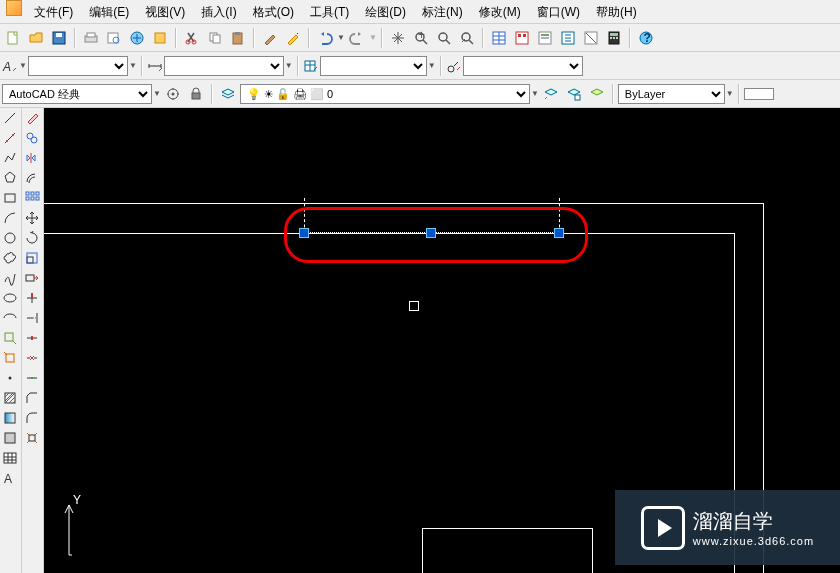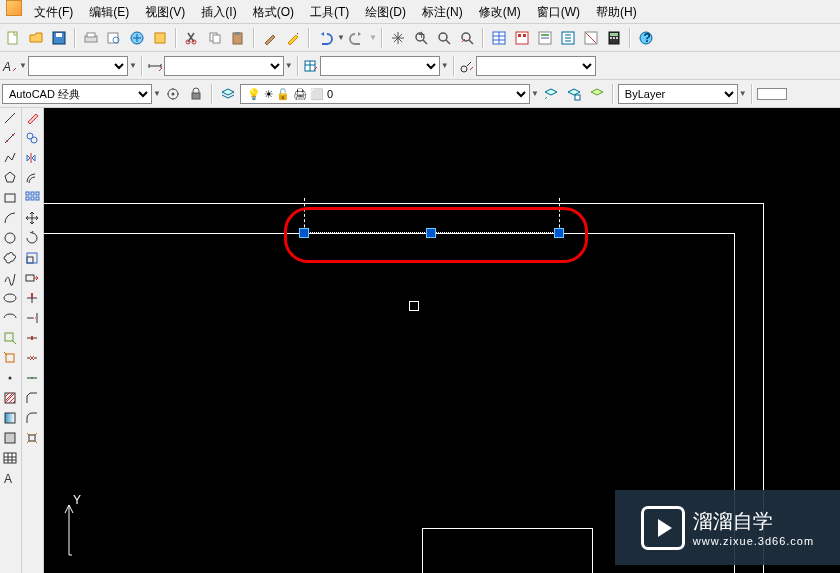--- a/index.html
+++ b/index.html
@@ -10,21 +10,21 @@
 .app-icon { width: 16px; height: 16px; margin: 0 4px; background: linear-gradient(135deg, #ffcc66, #ff9933); border: 1px solid #cc8833; }
 .menu-item { padding: 4px 8px; cursor: default; }
 
 
 .toolbar { background: #f0f0f0; display: flex; align-items: center; padding: 2px; border-bottom: 1px solid #d0d0d0; min-height: 28px; gap: 1px; }
 .tb-btn { width: 22px; height: 22px; display: flex; align-items: center; justify-content: center; border: 1px solid transparent; cursor: pointer; }
 .tb-sep { width: 2px; height: 20px; border-left: 1px solid #c0c0c0; border-right: 1px solid #fff; margin: 0 3px; }
 .tb-combo { height: 20px; border: 1px solid #888; background: #fff; font-size: 11px; padding: 0 2px; }
 .tb-combo.w100 { width: 100px; }
 .tb-combo.w120 { width: 120px; }
-.tb-combo.w130 { width: 120px; }
+.tb-combo.w130 { width: 107px; }
 .tb-combo.w150 { width: 150px; }
 
 
 .ic { width: 16px; height: 16px; display: inline-block; }
 .ic svg { width: 16px; height: 16px; }
 
 
 .workarea { display: flex; height: calc(573px - 24px - 28px - 28px - 28px); }
 .side-toolbar { width: 22px; background: #f0f0f0; display: flex; flex-direction: column; border-right: 1px solid #d0d0d0; }
 .side-toolbar .tb-btn { width: 20px; height: 20px; }

